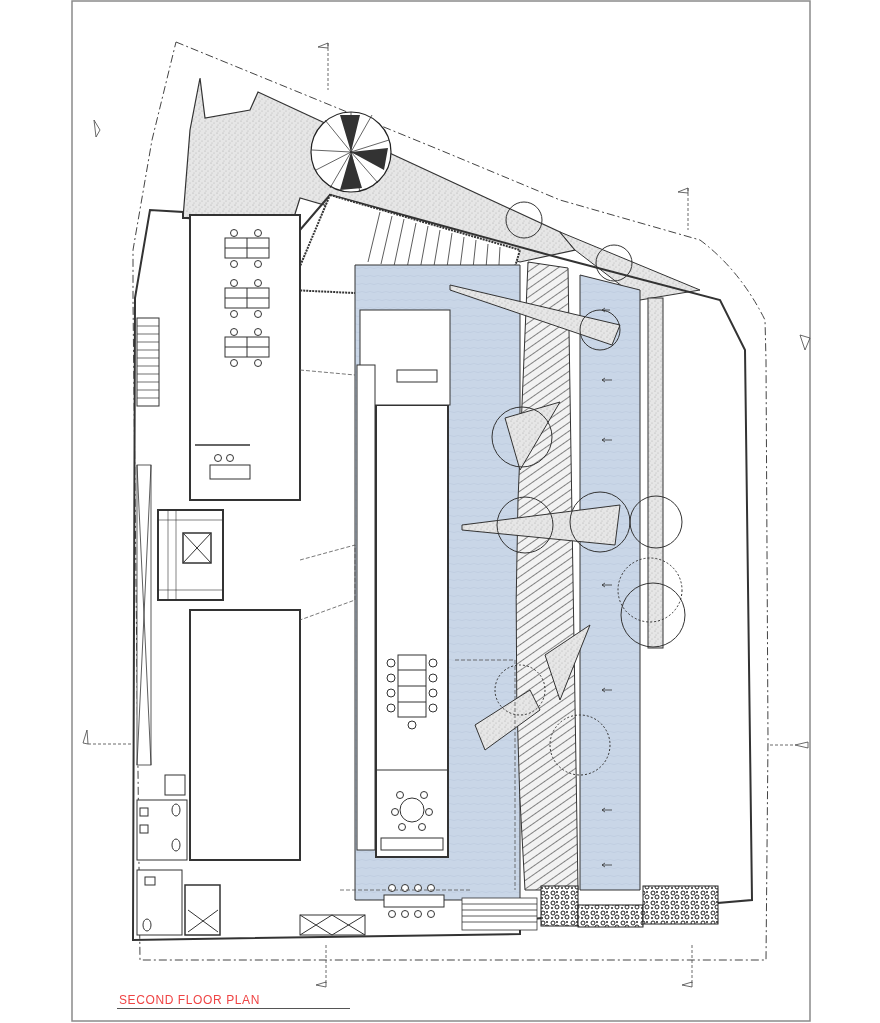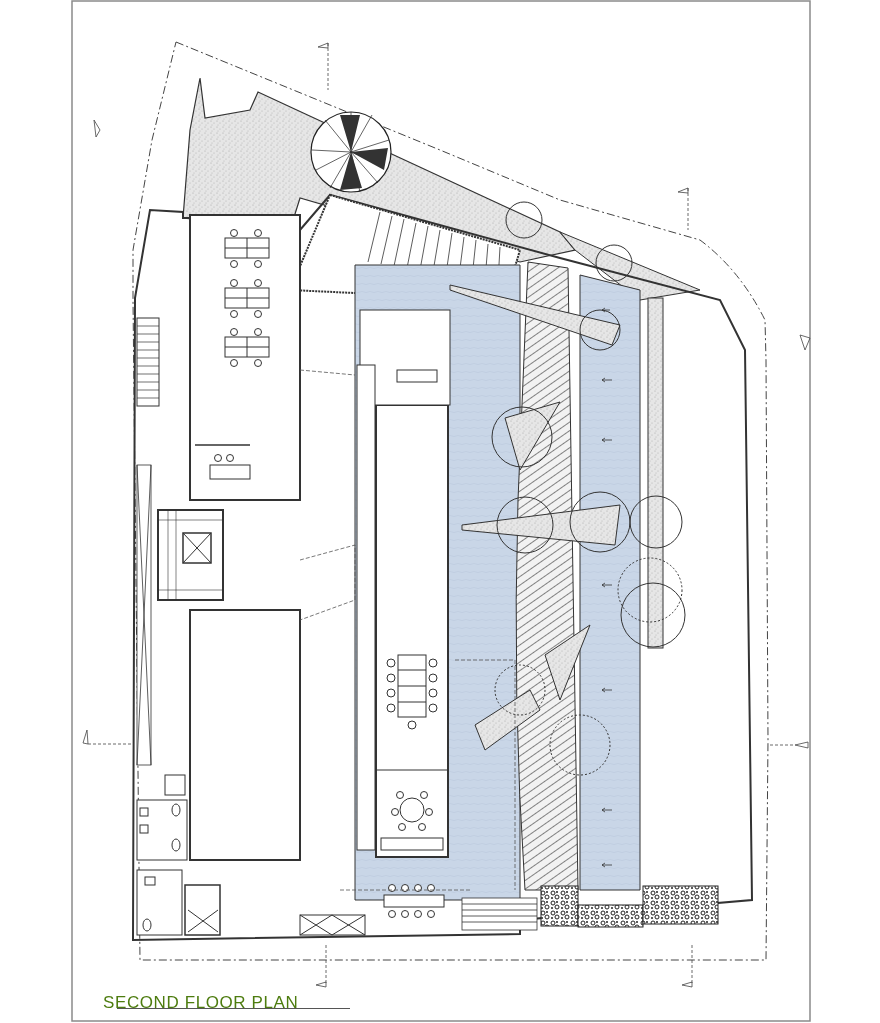--- a/index.html
+++ b/index.html
@@ -1,21 +1,21 @@
 <!DOCTYPE html>
 <html><head>
 <meta charset="utf-8">
 <style>
   html, body { margin: 0; padding: 0; background: #ffffff; }
   body { width: 880px; height: 1023px; position: relative; overflow: hidden; font-family: "Liberation Sans", sans-serif; }
   #sheet { position: absolute; left: 0; top: 0; width: 880px; height: 1023px; }
   #plan-title {
-    position: absolute; left: 103px; top: 993px;
-    font-family: "Liberation Sans", sans-serif; font-size: 17px; letter-spacing: 0.6px;
-    color: #4d7c0f;
+    position: absolute; left: 119px; top: 993px;
+    font-family: "Liberation Sans", sans-serif; font-size: 12px; letter-spacing: 0.6px;
+    color: #ef4444;
   }
   #plan-title-underline {
     position: absolute; left: 117px; top: 1008px; width: 233px; height: 1px; background: #555;
   }
 </style>
 </head>
 <body>
 
 <svg id="sheet" viewBox="0 0 880 1023" width="880" height="1023" xmlns="http://www.w3.org/2000/svg">
   <defs>

